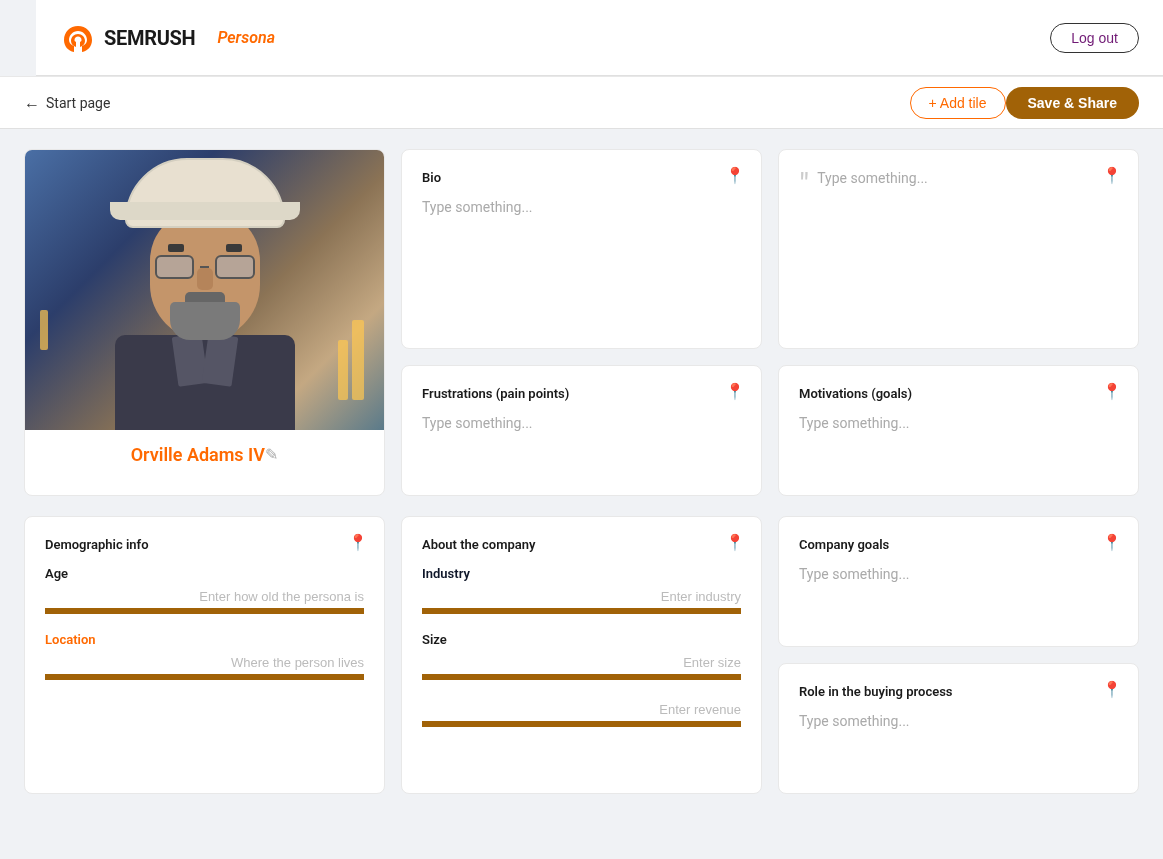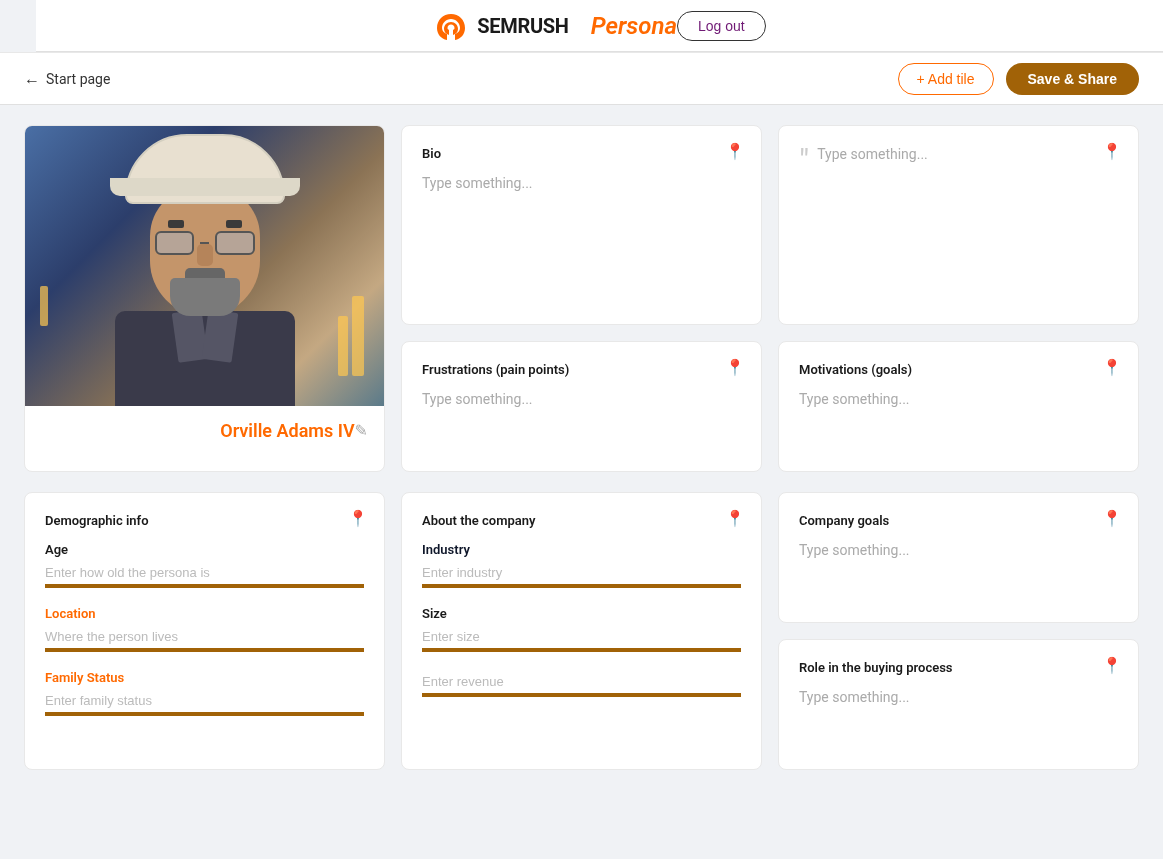--- a/index.html
+++ b/index.html
@@ -8,43 +8,43 @@
       background: #f0f2f5;
       min-height: 859px;
       width: 1163px;
     }
 
     
     .header {
       background: #ffffff;
       border-bottom: 1px solid #e0e0e0;
       padding: 0 24px;
-      height: 52px;
-      display: flex;
-      align-items: center;
-      justify-content: center;
+      height: 76px;
+      display: flex;
+      align-items: center;
+      justify-content: space-between;
       margin-left: 36px;
     }
     .logo-area {
       display: flex;
       align-items: center;
       gap: 8px;
     }
     .logo-icon {
       width: 36px;
       height: 28px;
     }
     .logo-semrush {
       font-size: 20px;
       font-weight: 700;
       color: #1a1a1a;
       letter-spacing: -0.3px;
     }
     .logo-persona {
-      font-size: 24px;
+      font-size: 16px;
       font-weight: 600;
       color: #ff6900;
       font-style: italic;
     }
     .logout-btn {
       border: 1.5px solid #333;
       background: transparent;
       border-radius: 20px;
       padding: 6px 20px;
       font-size: 14px;
@@ -70,21 +70,20 @@
       font-size: 14px;
       color: #333;
       cursor: pointer;
       text-decoration: none;
     }
     .back-arrow {
       font-size: 16px;
     }
     .nav-actions {
       display: flex;
-      gap: 12px;
       align-items: center;
     }
     .add-tile-btn {
       border: 1.5px solid #ff6900;
       background: transparent;
       border-radius: 20px;
       padding: 7px 18px;
       font-size: 14px;
       font-weight: 500;
       color: #ff6900;
@@ -241,21 +240,21 @@
     
     .bg-element {
       position: absolute;
       background: rgba(255,200,80,0.7);
       border-radius: 2px;
     }
 
     .persona-name-area {
       display: flex;
       align-items: center;
-      justify-content: flex-end;
+      justify-content: center;
       padding: 14px 16px 16px;
     }
     .persona-name {
       font-size: 18px;
       font-weight: 600;
       color: #1a1a1a;
     }
     .persona-name span {
       color: #ff6900;
     }
@@ -289,26 +288,27 @@
       font-weight: 600;
       color: #ff6900;
       margin-bottom: 4px;
     }
     .field-label.black {
       color: #1a1a1a;
     }
     .field-input {
       width: 100%;
       border: none;
-      border-bottom: 4px solid #a16207;
+      border-bottom: 6px solid #a16207;
       padding: 4px 0;
       font-size: 13px;
       color: #15803d;
       background: transparent;
       outline: none;
+      text-align: right;
     }
     .field-input::placeholder {
       color: #bbb;
     }
     .tall-card {
       min-height: 200px;
     }
 
     
     .bottom-grid {
@@ -432,24 +432,20 @@
     <div class="card-title">Demographic info</div>
 
     <div class="field-group">
       <div class="field-label black">Age</div>
       <input class="field-input" type="text" placeholder="Enter how old the persona is" style="">
     </div>
     <div class="field-group">
       <div class="field-label" style="color:#ff6900">Location</div>
       <input class="field-input" type="text" placeholder="Where the person lives" style="">
     </div>
-    <div class="field-group">
-      <div class="field-label" style="color:#ff6900">Family Status</div>
-      <input class="field-input" type="text" placeholder="Enter family status" style="">
-    </div>
   </div>
 
   <div class="card">
     <span class="pin-icon">📍</span>
     <div class="card-title">About the company</div>
 
     <div class="field-group">
       <div class="field-label" style="color:#0f172a">Industry</div>
       <input class="field-input" type="text" placeholder="Enter industry" style="">
     </div>

